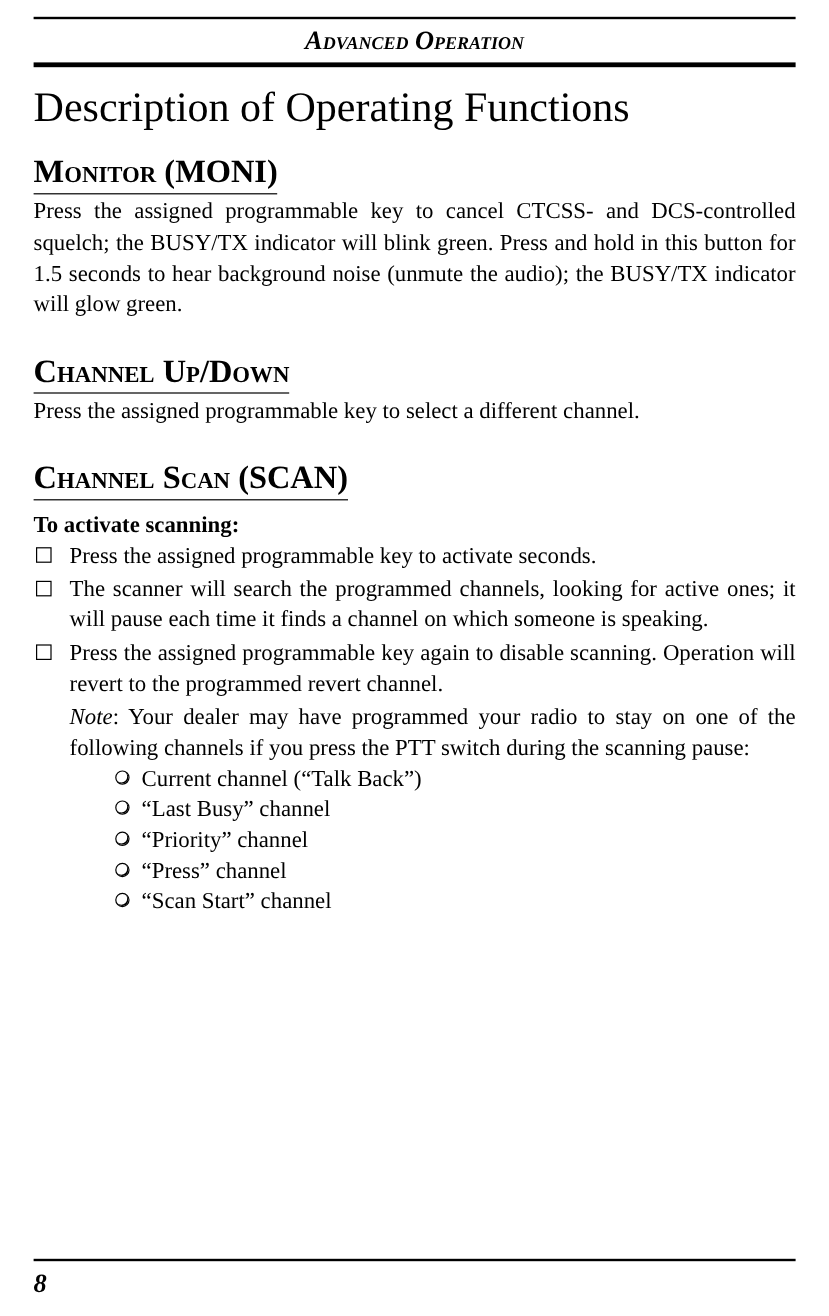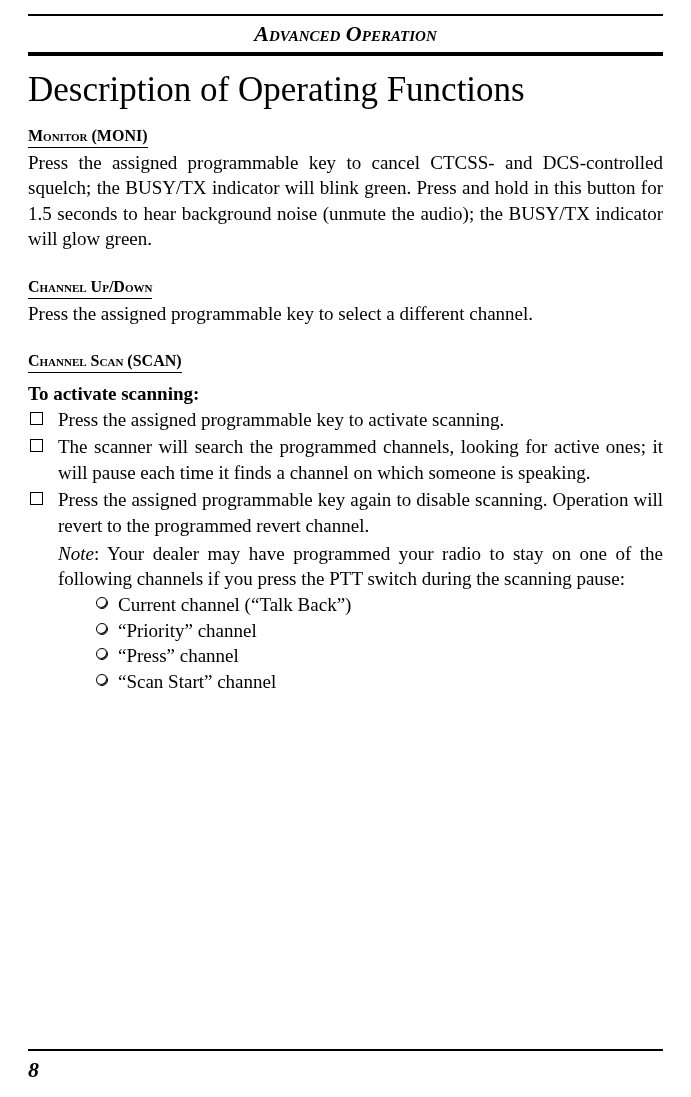--- a/index.html
+++ b/index.html
@@ -24,21 +24,21 @@
       margin-bottom: 10px;
       font-variant: small-caps;
       font-style: italic;
     }
     .heading1 {
       font-size: 35px;
       font-weight: normal;
       margin-bottom: 4px;
     }
     .heading2 {
-      font-size: 16px;
+      font-size: 27px;
       font-weight: bold;
       font-variant: small-caps;
       border-bottom: 1.5px solid #000;
       display: inline-block;
       margin-top: 8px;
       margin-bottom: 2px;
       text-align: right;
     }
     .section { margin-bottom: 16px; }
     p { text-align: justify; margin-bottom: 8px; }
@@ -130,29 +130,30 @@
   <div class="heading2">Channel Up/Down</div>
   <p>Press the assigned programmable key to select a different channel.</p>
 </div>
 
 <div class="section">
   <div class="heading2">Channel Scan (SCAN)</div>
 
   <div class="subhead">To activate scanning:</div>
 
   <ul class="square-list">
-    <li>Press the assigned programmable key to activate scanning.</li>
+    <li>Press the assigned programmable key to activate seconds.</li>
     <li>The scanner will search the programmed channels, looking for active ones; it will pause each time it finds a channel on which someone is speaking.</li>
     <li>Press the assigned programmable key again to disable scanning. Operation will revert to the programmed revert channel.</li>
   </ul>
   <div class="note-block">
     <span class="bold italic">Note</span><span>: Your dealer may have programmed your radio to stay on one of the following channels if you press the </span><span class="bold">PTT</span><span> switch during the scanning pause:</span>
   </div>
   <ul class="circle-list">
     <li>Current channel (“Talk Back”)</li>
+    <li>“Last Busy” channel</li>
     <li>“Priority” channel</li>
     <li>“Press” channel</li>
     <li>“Scan Start” channel</li>
   </ul>
 </div>
 
 <div class="footer">
   <span class="page-num">8</span>
 </div>
 

